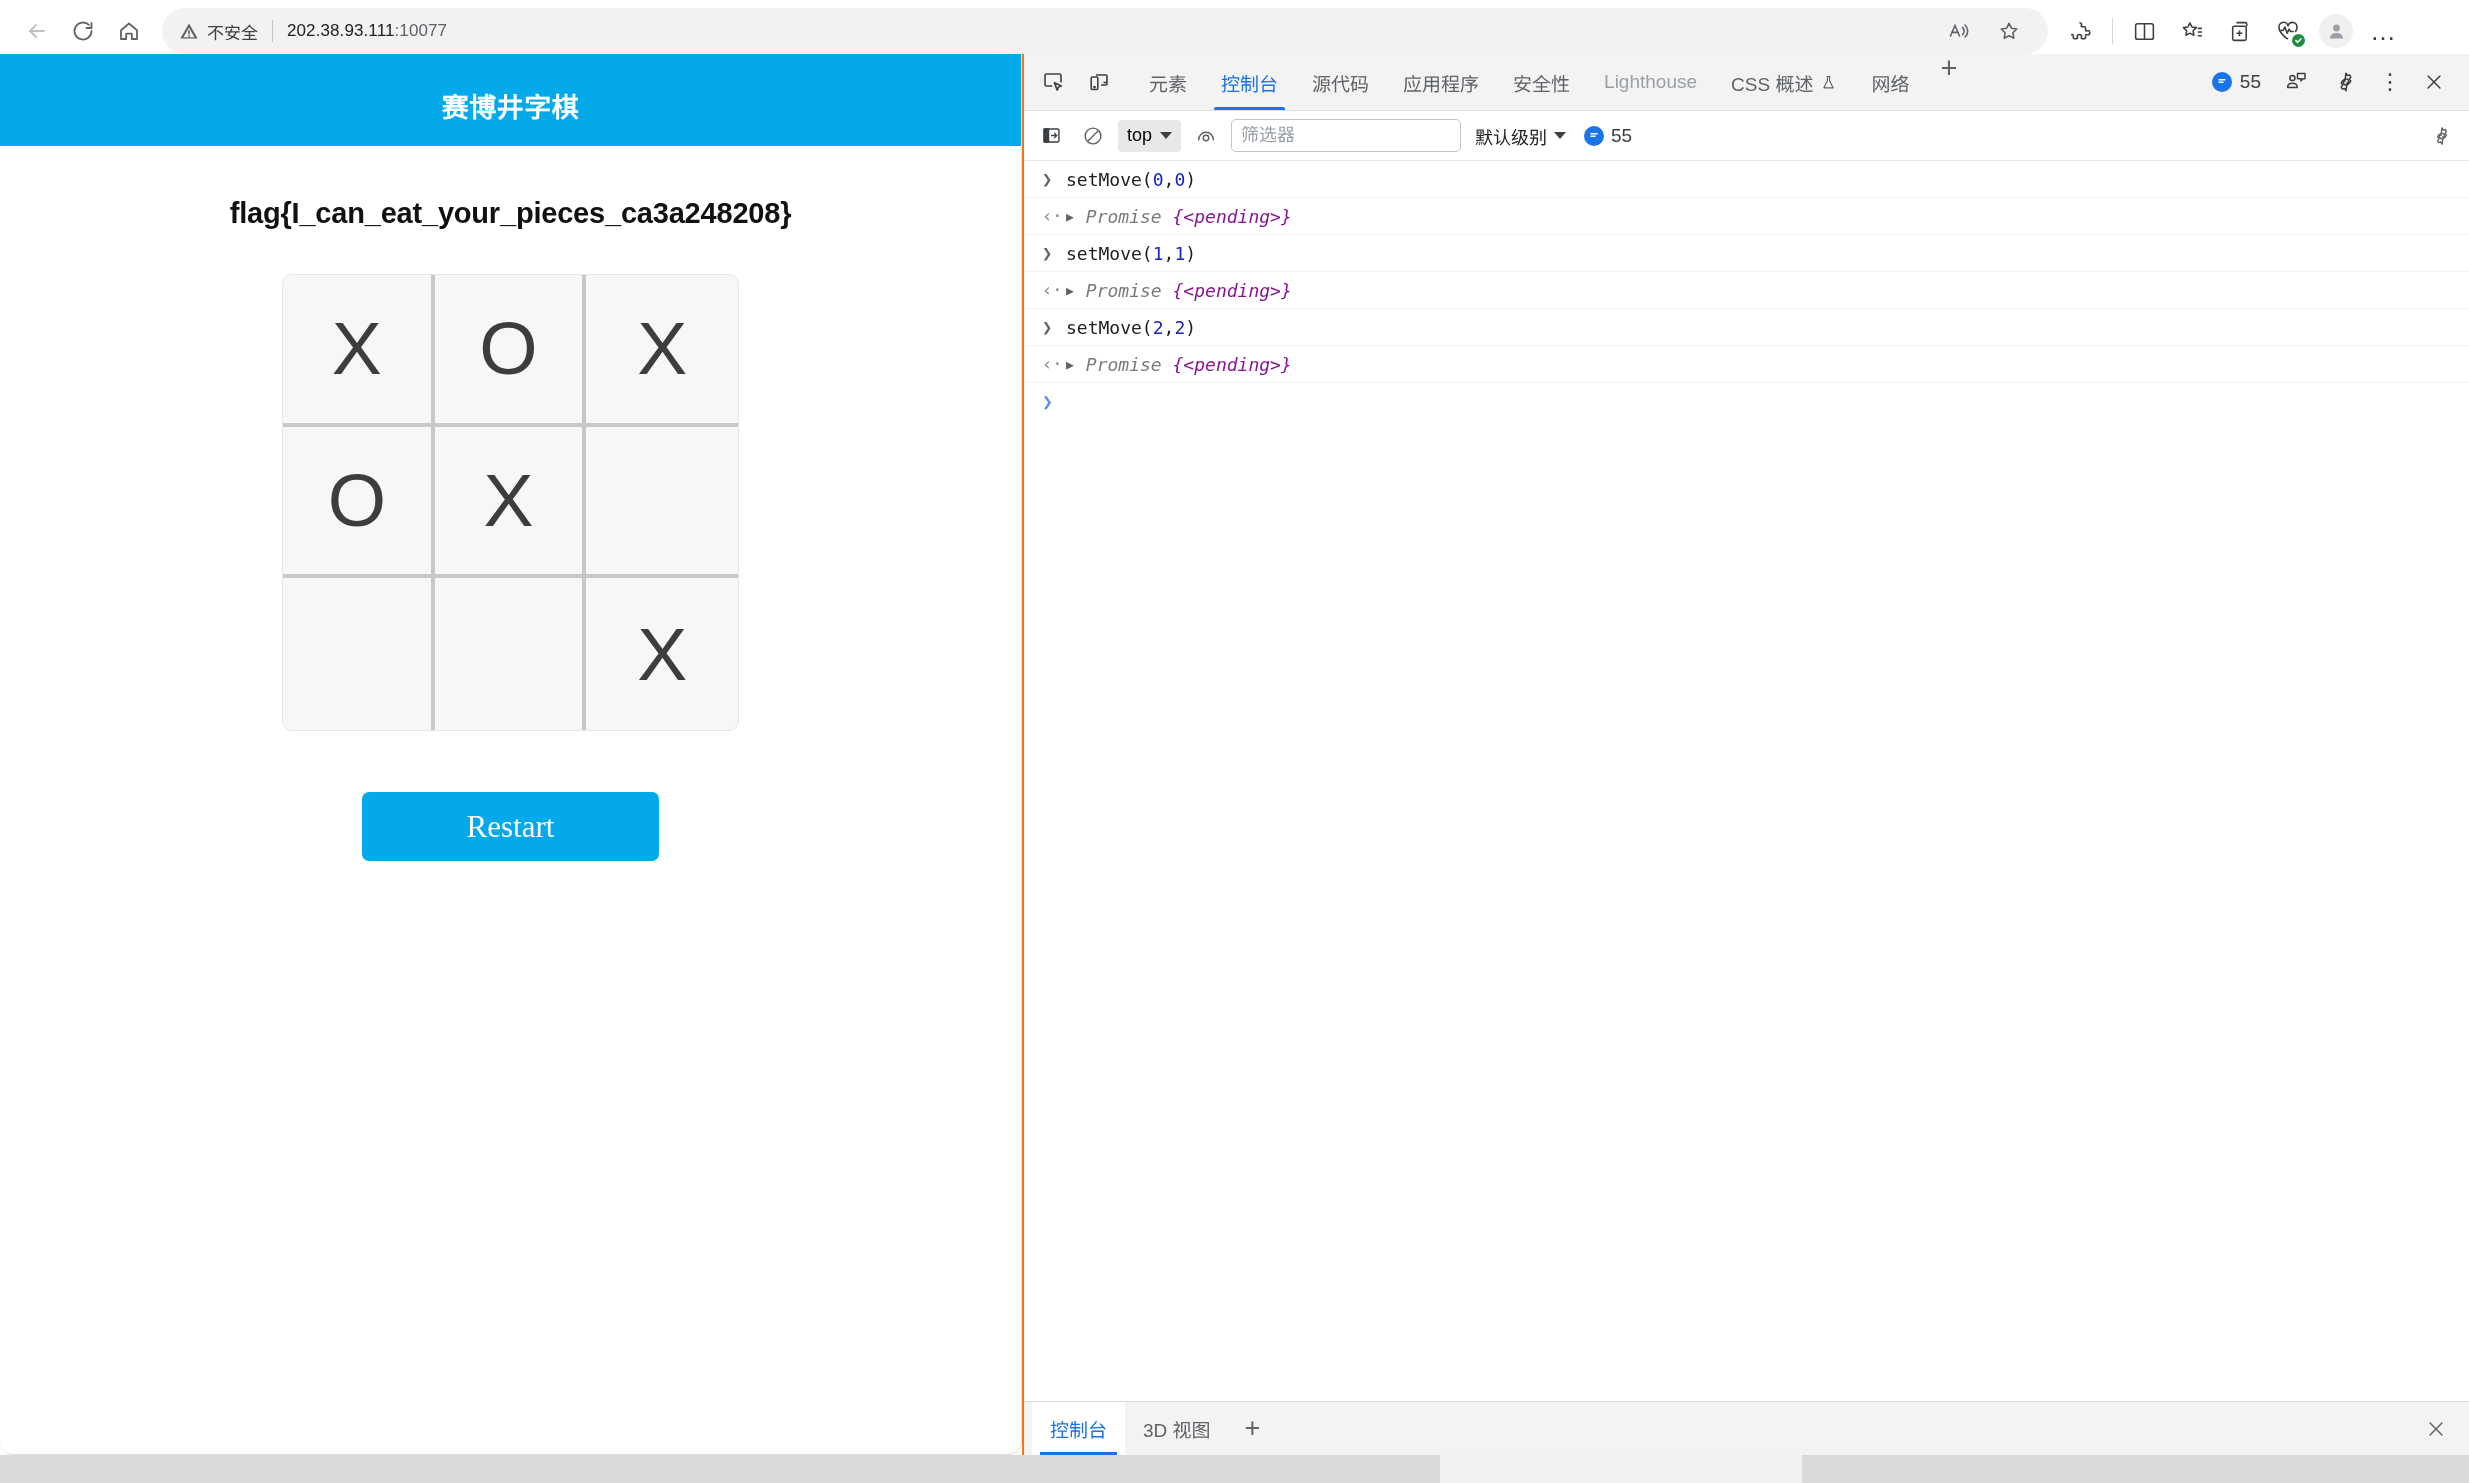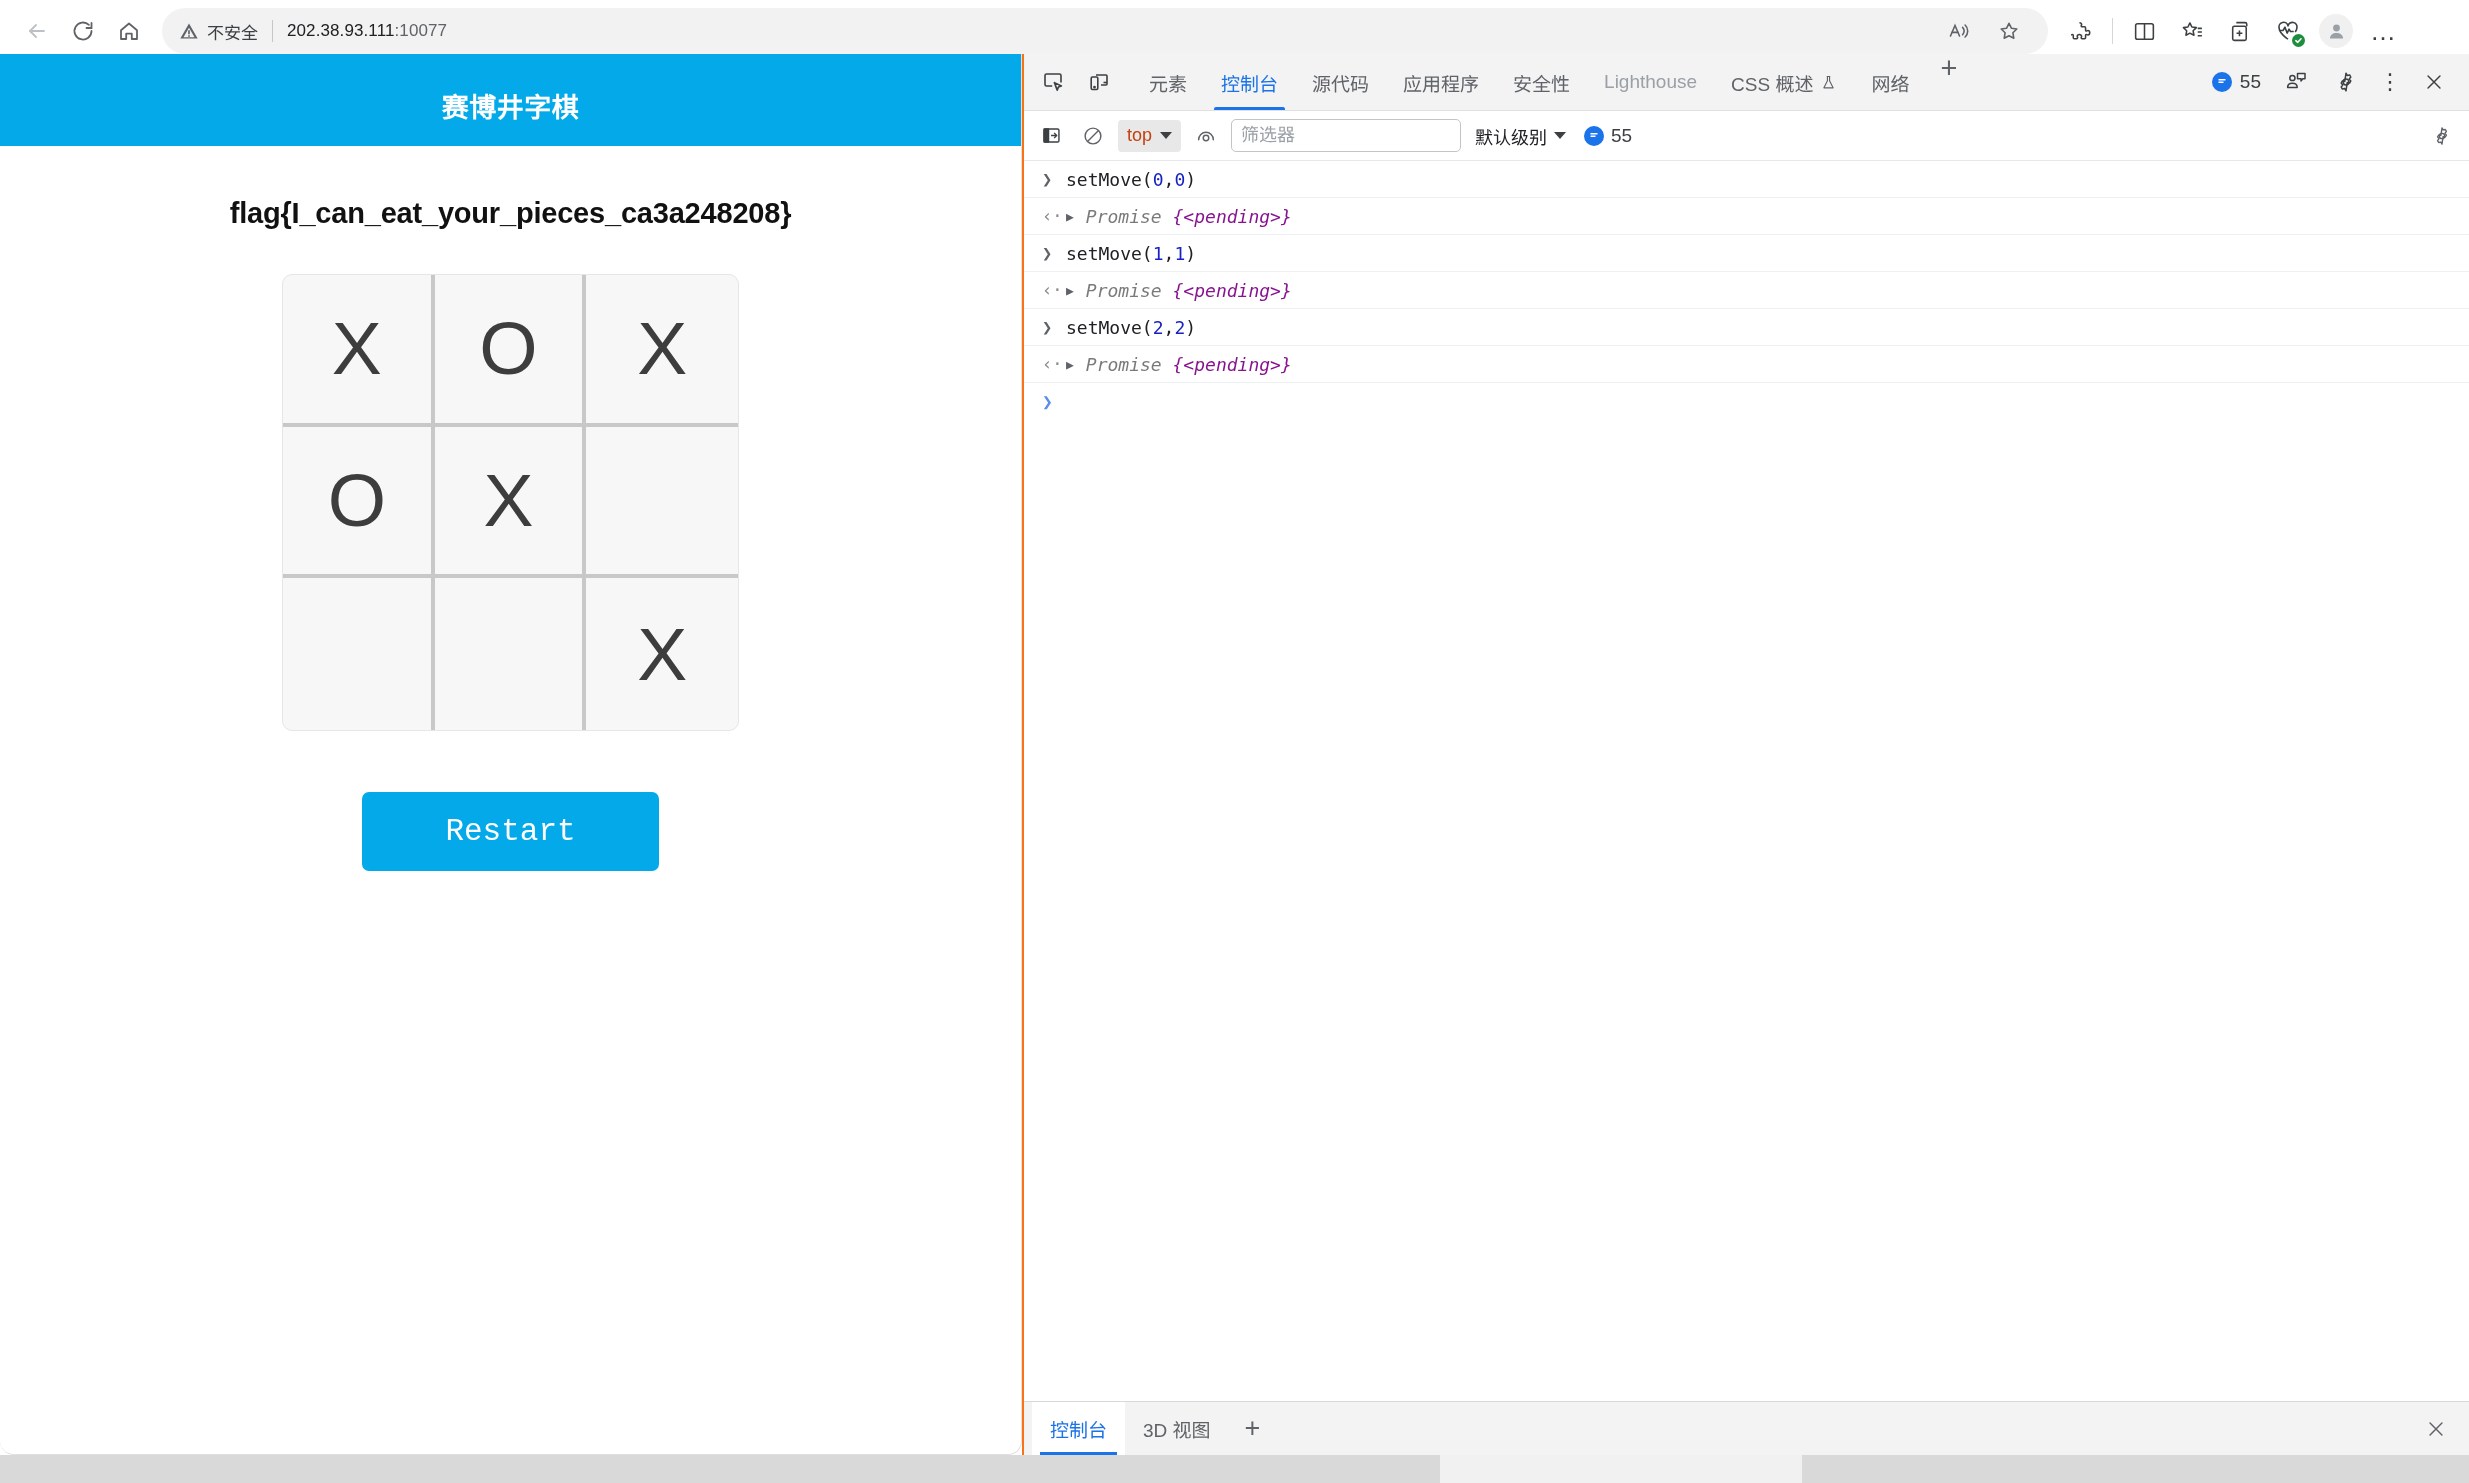--- a/index.html
+++ b/index.html
@@ -89,23 +89,23 @@
   .cell {
     display:flex; align-items:center; justify-content:center;
     font-size: 75px; color:#3d3d3d; font-weight: 400;
     font-family: "Liberation Sans", "DejaVu Sans", sans-serif;
     line-height:1;
   }
   .cell.b-r { border-right: 4px solid #c8c8c8; }
   .cell.b-b { border-bottom: 4px solid #c8c8c8; }
   .restart-btn {
     margin: 61px auto 0 auto; display:block;
-    width: 297px; height: 79px; background:#03a9e9; color:#ffffff;
+    width: 297px; height: 69px; background:#03a9e9; color:#ffffff;
     border:none; border-radius: 7px; font-size: 31px;
-    font-family: Liberation Mono, monospace;
+    font-family: Liberation Serif, serif;
     cursor: pointer;
   }
   .hint-text {
     margin-top: 52px; font-size: 23px; font-weight:700; color:#111111;
   }
 
   
   .devtools {
     flex: 1 1 auto; min-width:0; height:100%;
     background:#ffffff; display:flex; flex-direction:column;
@@ -141,21 +141,21 @@
   .dt-kebab { font-size: 22px; color:#3c4043; line-height:1; width:34px; text-align:center;}
 
   .dt-toolbar {
     height: 50px; min-height:50px; background:#ffffff;
     display:flex; align-items:center; gap: 8px; padding: 0 10px;
     border-bottom: 1px solid #e8e8e8;
   }
   .dt-tb-ico { width:34px;height:34px;display:flex;align-items:center;justify-content:center;color:#5f6368;border-radius:4px;}
   .ctx-select {
     display:flex; align-items:center; gap:8px; background:#e8e8e8; border-radius:4px;
-    height: 32px; padding: 0 9px; font-size: 18px; color:#c2410c;
+    height: 32px; padding: 0 9px; font-size: 18px; color:#000000;
   }
   .caret { width:0;height:0;border-left:6px solid transparent;border-right:6px solid transparent;border-top:7px solid #3c4043;}
   .filter-input {
     width: 230px; height: 33px; border:1px solid #c4c4c4; border-radius: 5px;
     background:#fff; font-size: 18px; color:#202124; padding: 0 9px;
     font-family: "Liberation Sans", "DejaVu Sans", sans-serif; outline:none;
   }
   .filter-input::placeholder { color:#9aa0a6; }
   .level-select { display:flex; align-items:center; gap:7px; font-size:18px; color:#202124; padding: 0 6px;}
   .tb-issue { display:flex; align-items:center; gap:7px; margin-left: 4px;}

